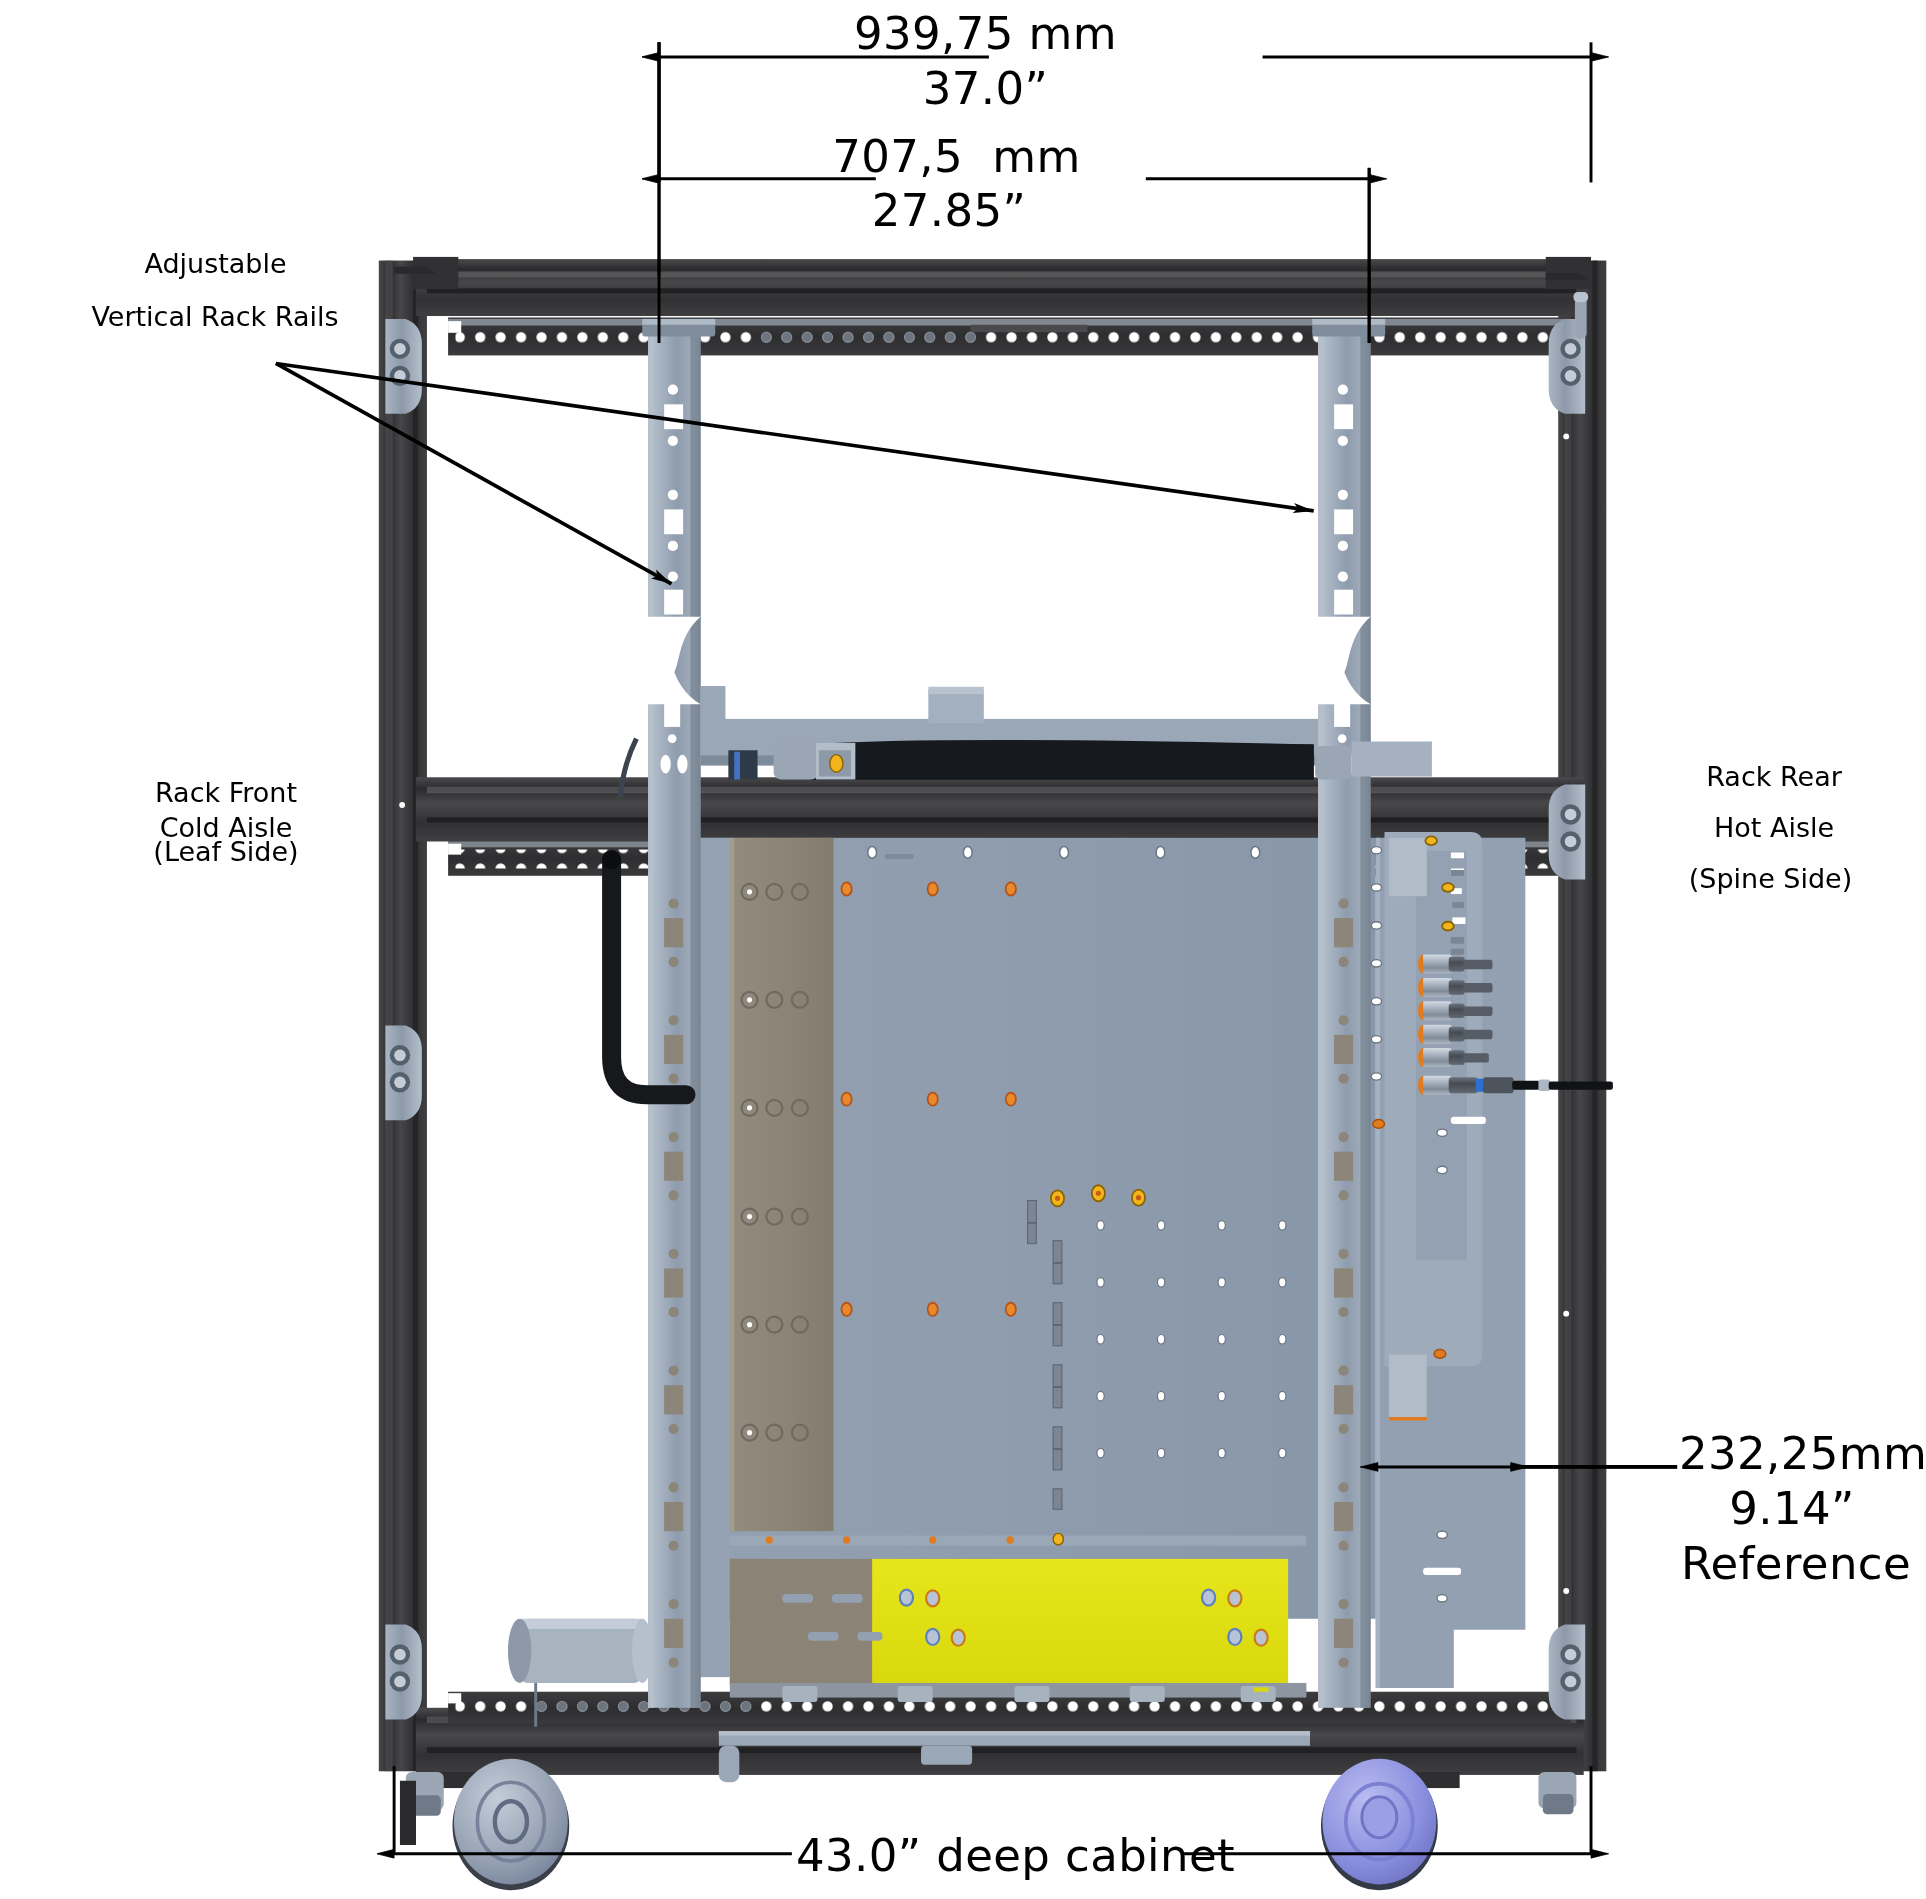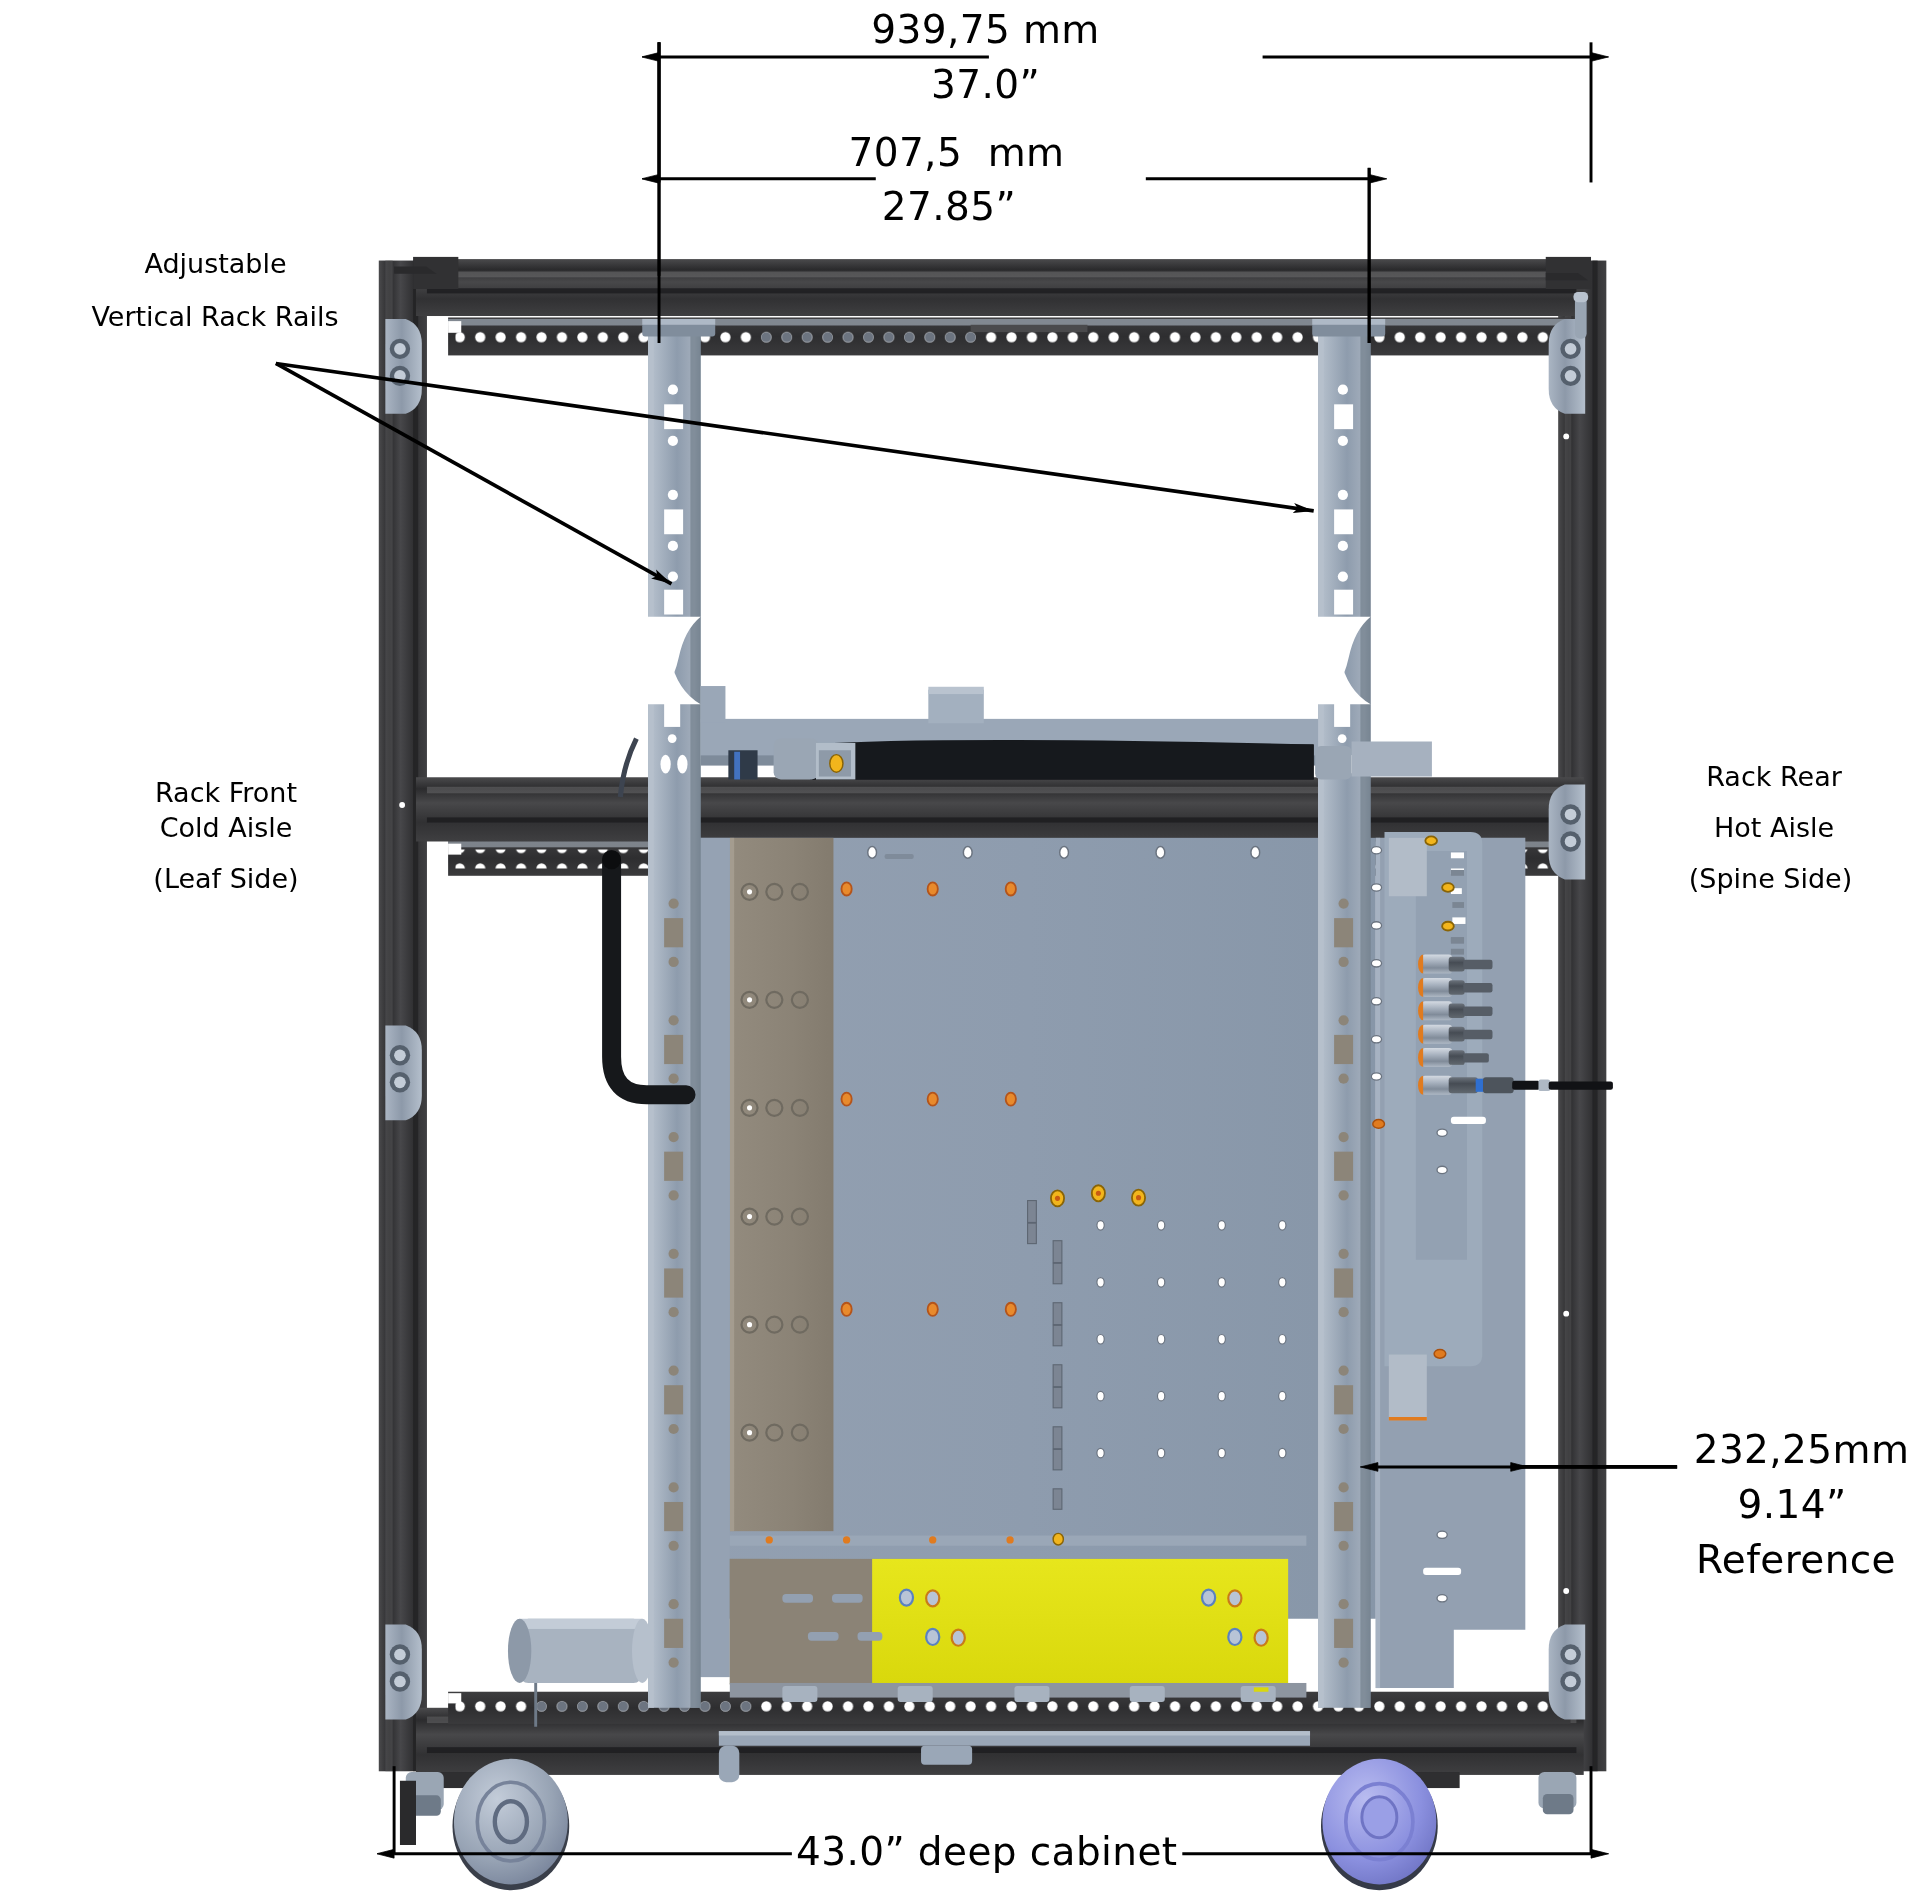--- a/index.html
+++ b/index.html
@@ -1,21 +1,21 @@
 <!DOCTYPE html>
 <html style="font-size:11.7px"><head>
 <meta charset="utf-8">
 <style>
   html,body{margin:0;padding:0;background:#ffffff;}
   body{width:1926px;height:1899px;position:relative;overflow:hidden;
        font-family:"DejaVu Sans","Liberation Sans",sans-serif;color:#000;}
   #stage{position:absolute;inset:0;}
   svg.layer{position:absolute;left:0;top:0;width:1926px;height:1899px;}
   .txt{position:absolute;white-space:pre;line-height:1.18;}
-  .dim{font-size:39px;letter-spacing:0.4px;}
+  .dim{font-size:45px;letter-spacing:0.4px;}
   .ann{font-size:27px;}
   .center{text-align:center;}
 </style>
 </head>
 <body>
 
 <div id="stage">
 
   <svg class="layer" viewBox="0 0 2639 2602">
     <defs>
@@ -672,21 +672,21 @@
   <div class="txt dim center" style="left:876px;top:62px;width:219px;">37.0”</div>
 
   <div class="txt dim center" style="left:796px;top:130px;width:321px;">707,5  mm</div>
   <div class="txt dim center" style="left:825px;top:184px;width:248px;">27.85”</div>
 
   <div class="txt ann center" style="left:44px;top:248px;width:343px;">Adjustable</div>
   <div class="txt ann center" style="left:29px;top:301px;width:372px;">Vertical Rack Rails</div>
 
   <div class="txt ann center" style="left:80px;top:761px;width:292px;margin-top:16px;">Rack Front</div>
   <div class="txt ann center" style="left:80px;top:812px;width:292px;">Cold Aisle</div>
-  <div class="txt ann center" style="left:80px;top:863px;width:292px;">(Leaf Side)</div>
+  <div class="txt ann center" style="left:80px;top:836px;width:292px;">(Leaf Side)</div>
 
   <div class="txt ann center" style="left:1628px;top:761px;width:292px;">Rack Rear</div>
   <div class="txt ann center" style="left:1628px;top:812px;width:292px;">Hot Aisle</div>
   <div class="txt ann center" style="left:1617px;top:863px;width:307px;">(Spine Side)</div>
 
   <div class="txt dim center" style="left:1679px;top:1427px;width:245px;">232,25mm</div>
   <div class="txt dim center" style="left:1679px;top:1482px;width:226px;">9.14”</div>
   <div class="txt dim center" style="left:1679px;top:1537px;width:234px;">Reference</div>
 
   <div class="txt dim center" style="left:796px;top:1829px;width:350px;">43.0” deep cabinet</div>

